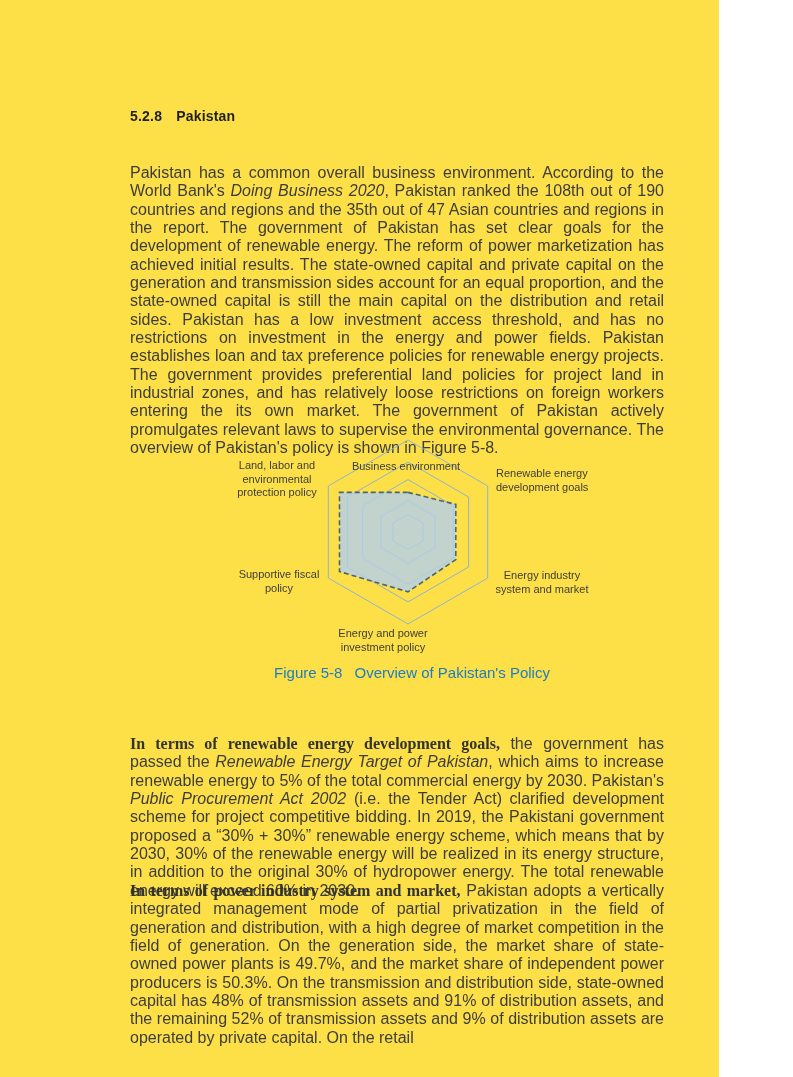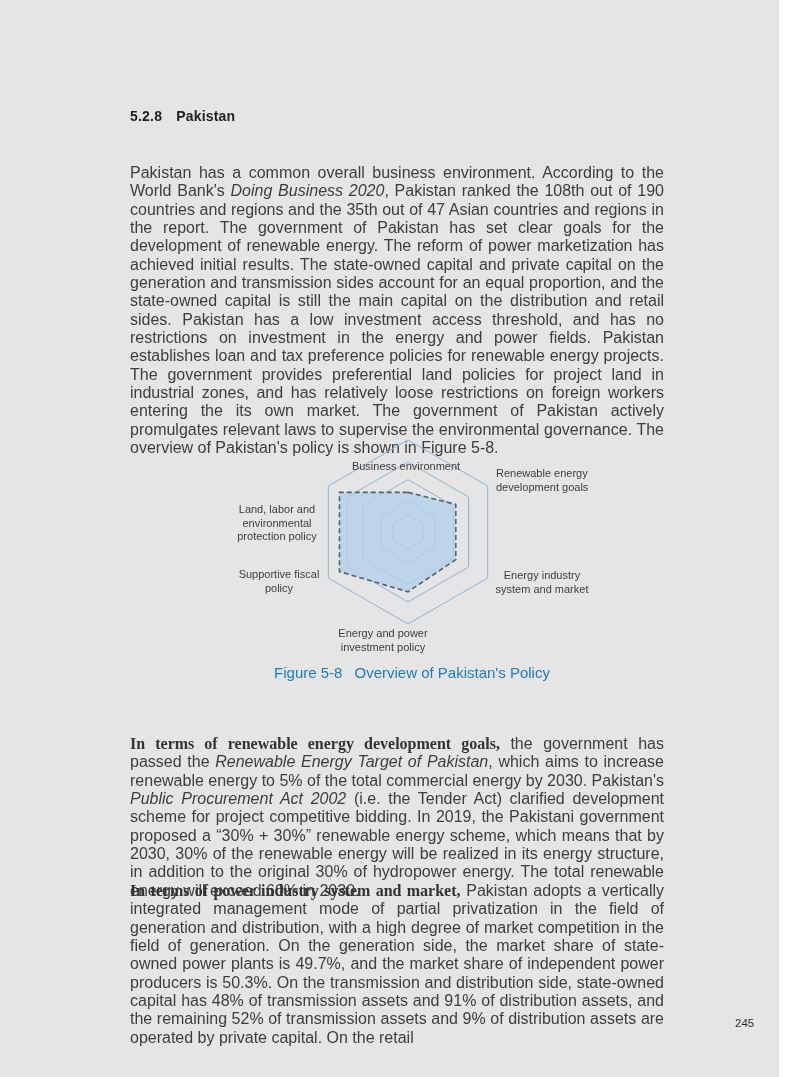--- a/index.html
+++ b/index.html
@@ -1,17 +1,17 @@
 <!DOCTYPE html>
 <html><head>
 <meta charset="utf-8">
 <style>
   html,body { margin:0; padding:0; background:#ffffff; }
   .page {
-    position:relative; width:779px; height:1077px; background:#e5e5e5;
+    position:relative; width:719px; height:1077px; background:#fde047;
     font-family:"Liberation Sans", sans-serif; color:#3d3d3d; overflow:hidden;
   }
   .heading {
     position:absolute; left:130px; top:108px; font-size:14px; font-weight:bold;
     color:#1f1f1f; letter-spacing:0.2px;
   }
   .heading .hnum { margin-right:14px; }
   .para {
     position:absolute; left:130px; width:534px; text-align:justify;
     font-size:16px; line-height:18.35px; color:#3d3d3d;
@@ -25,21 +25,21 @@
   .lbl {
     position:absolute; font-size:11px; line-height:13.6px; color:#3d3d3d;
     white-space:nowrap; text-align:center;
   }
   .lbl-center { transform:translateX(-50%); }
   #lbl-business { left:406px; top:420px;margin-top:40px; }
   #lbl-renewable { left:496px; top:467px; text-align:left; }
   #lbl-power { left:542px; top:569px; }
   #lbl-energy { left:383px; top:627px; }
   #lbl-fiscal { left:279px; top:568px; }
-  #lbl-land { left:277px; top:459px;margin-top:44px; }
+  #lbl-land { left:277px; top:459px; }
   .figure-caption {
     position:absolute; left:412px; top:664px; transform:translateX(-50%);
     font-size:15px; font-weight:normal; white-space:nowrap;
   }
   .figure-caption .cap-label { margin-right:12px; }
   .page-number {
     position:absolute; left:735px; top:1017px; font-size:11.5px; color:#2e2e2e;
   }
 </style>
 </head>

